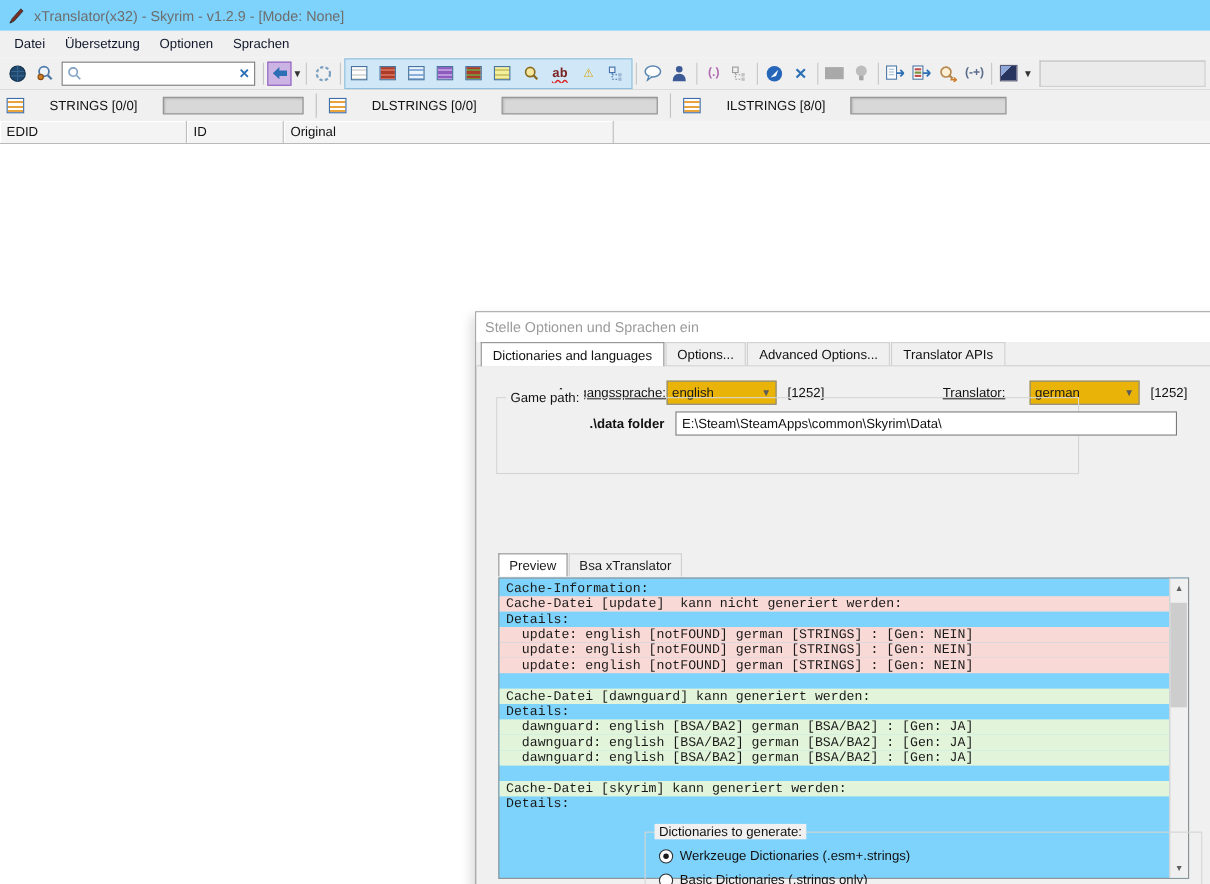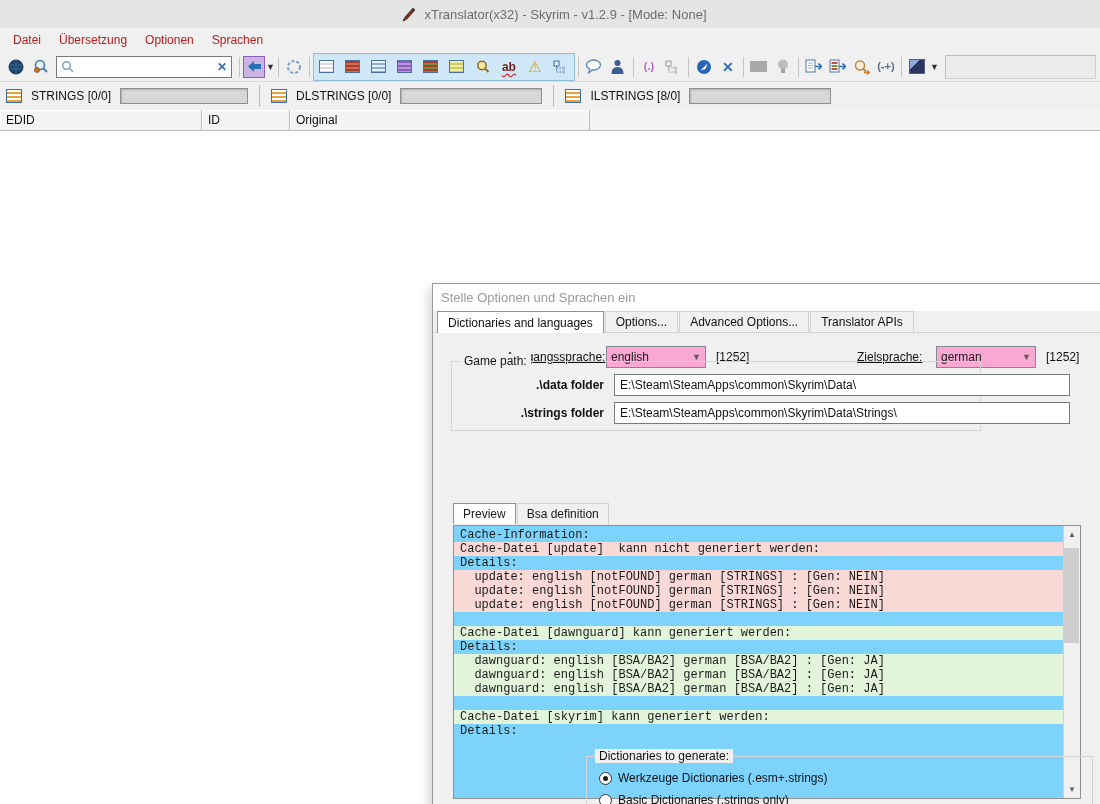--- a/index.html
+++ b/index.html
@@ -1,50 +1,50 @@
 <!DOCTYPE html>
 <html><head>
 <meta charset="utf-8">
 <style>
   * { margin:0; padding:0; box-sizing:border-box; }
   html,body { width:1100px; height:804px; overflow:hidden; }
   body { font-family:"Liberation Sans", sans-serif; font-size:12px; color:#1a1a1a; background:#fff; }
   #app { position:relative; width:1100px; height:804px; background:#fff; overflow:hidden; }
 
   
-  .titlebar { height:28px; background:#e5e5e5; display:flex; align-items:center; padding-left:8px;justify-content:center; }
+  .titlebar { height:28px; background:#7dd3fc; display:flex; align-items:center; padding-left:8px; }
   .title-text { color:#6d6d6d; font-size:13px; margin-left:8px; }
   .menubar { height:24px; background:#f0f0f0; display:flex; align-items:center; gap:0; padding-left:4px; }
-  .menu-item { padding:3px 9px; color:#b91c1c; cursor:default; }
+  .menu-item { padding:3px 9px; color:#0f172a; cursor:default; }
 
   .toolbar { height:30px; background:#f0f0f0; border-bottom:1px solid #d9d9d9; display:flex; align-items:center; padding:0 4px; }
   .tbtn { width:24px; height:24px; display:flex; align-items:center; justify-content:center; flex:none; }
   .sep { width:1px; height:20px; background:#c5c5c5; margin:0 3px; flex:none; }
   .search-box { width:176px; height:22px; background:#fff; border:1px solid #7a7a7a; display:flex; align-items:center; padding:0 4px; margin:0 4px; flex:none; }
   .search-box input { border:none; outline:none; flex:1; font-family:"Liberation Sans",sans-serif; font-size:12px; min-width:0; background:transparent; }
   .chev { font-size:9px; color:#333; margin-left:1px; }
   .purple-btn { width:22px; height:22px; border:1px solid #8f5fc0; background:#cbb3e3; display:flex; align-items:center; justify-content:center; }
-  .toggle-group { display:flex; align-items:center; background:#cfe7f6; border:1px solid #90bedd; padding:1px; gap:2px; }
+  .toggle-group { display:flex; align-items:center; background:#cfe7f6; border:1px solid #90bedd; padding:1px; gap:2px;font-family:Liberation Mono, monospace; }
   .listicon { width:15px; height:13px; border:1px solid #49739c; }
   .li-white  { background:repeating-linear-gradient(to bottom,#fdfdfd 0 2px,#dcdcdc 2px 4px); }
   .li-red    { background:repeating-linear-gradient(to bottom,#ad3b2a 0 2px,#d06a54 2px 4px); }
   .li-blue   { background:repeating-linear-gradient(to bottom,#eaf2fb 0 2px,#89b0dd 2px 4px); }
   .li-purple { background:repeating-linear-gradient(to bottom,#8e5bbf 0 2px,#bb98dd 2px 4px); }
   .li-mixed  { background:repeating-linear-gradient(to bottom,#ad3b2a 0 2px,#7a8f3d 2px 4px); }
   .li-yellow { background:repeating-linear-gradient(to bottom,#f3ef9a 0 2px,#cfc86e 2px 4px); }
   .ab-icon { font-weight:bold; font-size:12px; color:#7a1f1f; text-decoration:underline wavy #d22; text-underline-offset:2px; line-height:1; }
   .warn-icon { color:#d9a514; font-size:15px; line-height:1; }
   .txt-icon { font-size:11px; font-weight:bold; line-height:1; }
   .gray-rect { width:17px; height:11px; background:#a9a9a9; }
   .img-icon { width:16px; height:15px; background:linear-gradient(135deg,#8fa8d8 0 35%,#27355f 35% 100%); border:1px solid #5a5a7a; }
   .toolbar-right-panel { flex:1; height:24px; margin-left:6px; background:#ebebeb; border:1px solid #cfcfcf; border-top-color:#bdbdbd; border-left-color:#bdbdbd; }
 
   
   .strip { height:28px; background:#f0f0f0; display:flex; align-items:center; padding-left:6px; }
-  .strip-sec { display:flex; align-items:center; gap:9px; }
+  .strip-sec { display:flex; align-items:center; gap:23px; }
   .strip-sep { width:1px; height:22px; background:#c0c0c0; margin:0 11px; }
   .str-icon { width:16px; height:14px; border:1px solid #3f6fa8; background:repeating-linear-gradient(to bottom,#fff 0 2px,#e8a33d 2px 4px); flex:none; }
   .strip-label { font-size:12px; color:#111; white-space:nowrap; }
   .pbar { width:128px; height:16px; background:#d8d8d8; border:1px solid #8f8f8f; box-shadow:inset 1px 1px 2px rgba(0,0,0,.18); }
   .pbar.wide { width:142px; }
 
   
   .lv-header { height:21px; display:flex; background:#f4f4f4; border-bottom:1px solid #b9b9b9; }
   .lv-col { padding:3px 6px; border-right:1px solid #bdbdbd; box-shadow:inset 1px 1px 0 #fff; color:#111; white-space:nowrap; overflow:hidden; }
   .lv-body { position:absolute; left:0; right:0; top:131px; bottom:0; background:#fff; }
@@ -52,21 +52,21 @@
   
   .dialog { position:absolute; left:432px; top:283px; width:700px; height:560px; background:#f0f0f0; border:1px solid #9a9a9a; box-shadow:-4px 4px 10px rgba(0,0,0,.15); }
   .dlg-title { height:27px; background:#fff; display:flex; align-items:center; padding-left:8px; color:#9b9b9b; font-size:13px; }
   .dlg-tabs { display:flex; align-items:flex-end; height:22px; padding-left:4px; border-bottom:1px solid #d0d0d0; background:#f0f0f0; }
   .dtab { padding:3px 10px; border:1px solid #d0d0d0; border-bottom:none; background:#f0f0f0; color:#111; margin-right:1px; white-space:nowrap; }
   .dtab.active { background:#fff; border-color:#8f8f8f; padding-top:4px; position:relative; top:1px; }
   .dlg-body { position:relative; width:100%; height:calc(100% - 49px); }
 
   .lang-row { position:absolute; left:0; right:0; top:13px; height:22px; }
   .lang-label { position:absolute; top:4px; color:#111;text-decoration:underline; }
-  .combo { position:absolute; height:22px; width:100px; background:#f9a8d4; border:1px solid #838a96; display:flex; align-items:center; padding:0 4px; }
+  .combo { position:absolute; height:22px; width:100px; background:#eab308; border:1px solid #838a96; display:flex; align-items:center; padding:0 4px; }
   .combo .cv { flex:1; }
   .combo .cchev { color:#5a5a5a; font-size:9px; }
   .codepage { position:absolute; top:4px; color:#111; }
 
   .groupbox { position:absolute; border:1px solid #d5d5d5; }
   .gb-legend { position:absolute; top:-8px; left:8px; background:#f0f0f0; padding:0 4px; color:#111; }
 
   .gp-row { position:absolute; display:flex; align-items:center; }
   .gp-label { width:148px; text-align:right; padding-right:10px; color:#111;font-weight:bold; }
   .gp-input { width:456px; height:22px; background:#fff; border:1px solid #7a7a7a; font-family:"Liberation Sans",sans-serif; font-size:12px; padding:0 5px; color:#111; }
@@ -282,21 +282,21 @@
     </span>
     <span class="strip-sep"></span>
     <span class="strip-sec">
       <span class="str-icon"></span>
       <span class="strip-label">ILSTRINGS [8/0]</span>
       <span class="pbar wide"></span>
     </span>
   </div>
 
   <div class="lv-header">
-    <span class="lv-col" style="width:202px">EDID</span>
+    <span class="lv-col" style="width:170px">EDID</span>
     <span class="lv-col" style="width:88px">ID</span>
     <span class="lv-col" style="width:300px">Original</span>
   </div>
   <div class="lv-body"></div>
 
   <div class="dialog">
     <div class="dlg-title">
       <span>Stelle Optionen und Sprachen ein</span>
     </div>
     <div class="dlg-tabs">
@@ -307,43 +307,39 @@
     </div>
     <div class="dlg-body">
 
       <div class="lang-row">
         <span class="lang-label" style="left:73px">Ausgangssprache:</span>
         <span class="combo" style="left:173px">
           <span class="cv">english</span>
           <span class="cchev">▼</span>
         </span>
         <span class="codepage" style="left:283px">[1252]</span>
-        <span class="lang-label" style="left:424px">Zielsprache:</span>
+        <span class="lang-label" style="left:424px">Translator:</span>
         <span class="combo" style="left:503px">
           <span class="cv">german</span>
           <span class="cchev">▼</span>
         </span>
         <span class="codepage" style="left:613px">[1252]</span>
       </div>
 
       <div class="groupbox" style="left:18px; top:28px; width:530px; height:70px;">
         <span class="gb-legend">Game path:</span>
         <div class="gp-row" style="left:14px; top:12px;">
           <span class="gp-label">.\data folder</span>
           <input class="gp-input" value="E:\Steam\SteamApps\common\Skyrim\Data\" style="">
         </div>
-        <div class="gp-row" style="left:14px; top:40px;">
-          <span class="gp-label">.\strings folder</span>
-          <input class="gp-input" value="E:\Steam\SteamApps\common\Skyrim\Data\Strings\" style="">
-        </div>
       </div>
 
       <div class="pv-tabs">
         <span class="ptab active">Preview</span>
-        <span class="ptab">Bsa definition</span>
+        <span class="ptab">Bsa xTranslator</span>
       </div>
 
       <div class="preview">
         <div class="pv-text"><div class="pline plain">Cache-Information:</div><div class="pline error">Cache-Datei [update]  kann nicht generiert werden:</div><div class="pline plain">Details:</div><div class="pline error">  update: english [notFOUND] german [STRINGS] : [Gen: NEIN]</div><div class="pline error">  update: english [notFOUND] german [STRINGS] : [Gen: NEIN]</div><div class="pline error">  update: english [notFOUND] german [STRINGS] : [Gen: NEIN]</div><div class="pline plain"> </div><div class="pline ok">Cache-Datei [dawnguard] kann generiert werden:</div><div class="pline plain">Details:</div><div class="pline ok">  dawnguard: english [BSA/BA2] german [BSA/BA2] : [Gen: JA]</div><div class="pline ok">  dawnguard: english [BSA/BA2] german [BSA/BA2] : [Gen: JA]</div><div class="pline ok">  dawnguard: english [BSA/BA2] german [BSA/BA2] : [Gen: JA]</div><div class="pline plain"> </div><div class="pline ok">Cache-Datei [skyrim] kann generiert werden:</div><div class="pline plain">Details:</div></div>
         <div class="pv-scroll" style="position:relative;">
           <span class="sc-arrow">▲</span>
           <span class="sc-thumb" style="top:22px; height:95px;"></span>
           <span class="sc-arrow">▼</span>
         </div>
       </div>

